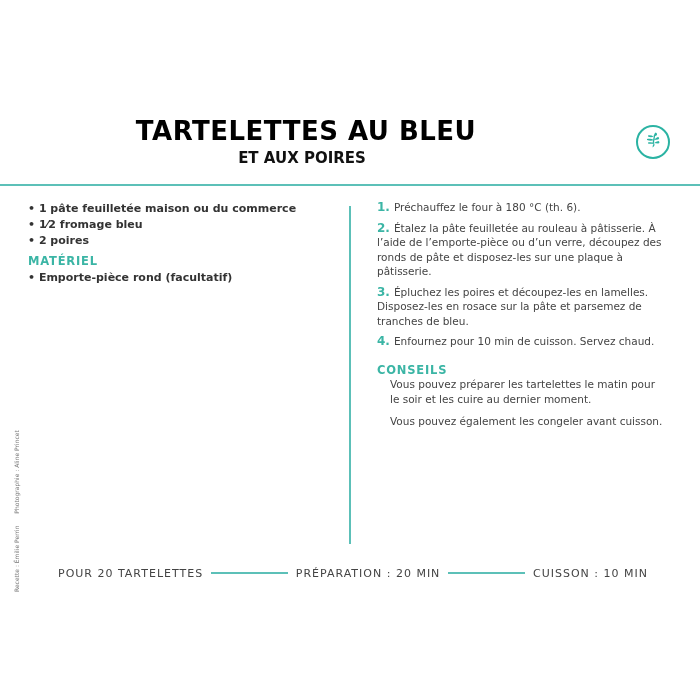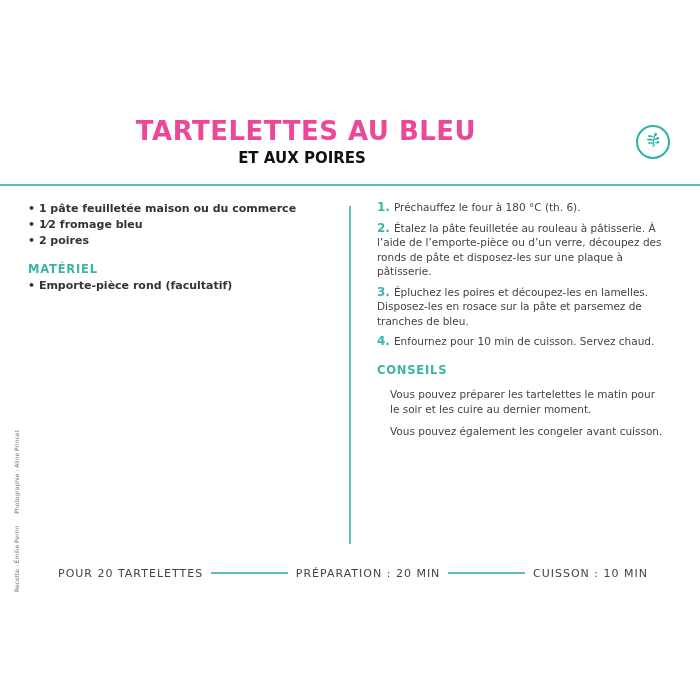--- a/index.html
+++ b/index.html
@@ -18,21 +18,21 @@
     .title {
       position: absolute;
       top: 116px;
       left: 0;
       width: 612px;
       text-align: center;
       font-family: "DejaVu Sans", sans-serif;
       font-weight: bold;
       font-size: 26px;
       letter-spacing: 0.5px;
-      color: #ec4899;
+      color: #000000;
       line-height: 30px;
     }
     .subtitle {
       position: absolute;
       top: 149px;
       left: 0;
       width: 604px;
       text-align: center;
       font-family: "DejaVu Sans", sans-serif;
       font-weight: bold;
@@ -90,21 +90,21 @@
       font-size: 11px;
     }
     .left-col li::before {
       content: "• ";
     }
     .section-heading {
       color: #3bb5a5;
       font-weight: bold;
       font-size: 11.5px;
       letter-spacing: 0.8px;
-      margin-top: 12px;
+      margin-top: 4px;
       margin-bottom: 1px;
     }
     .right-col {
       position: absolute;
       top: 200px;
       left: 377px;
       width: 290px;
       font-size: 10.5px;
       line-height: 14.5px;
       color: #444444;
@@ -116,21 +116,21 @@
       color: #3bb5a5;
       font-weight: bold;
       font-size: 12px;
       margin-right: 4px;
     }
     .tip {
       margin: 0 0 8px 13px;
     }
     .right-col .section-heading {
       margin-top: 14px;
-      margin-bottom: 10px;
+      margin-bottom: 0;
     }
     .credits {
       position: absolute;
       left: 13px;
       top: 592px;
       transform-origin: left top;
       transform: rotate(-90deg);
       white-space: nowrap;
       font-size: 6px;
       color: #777777;

